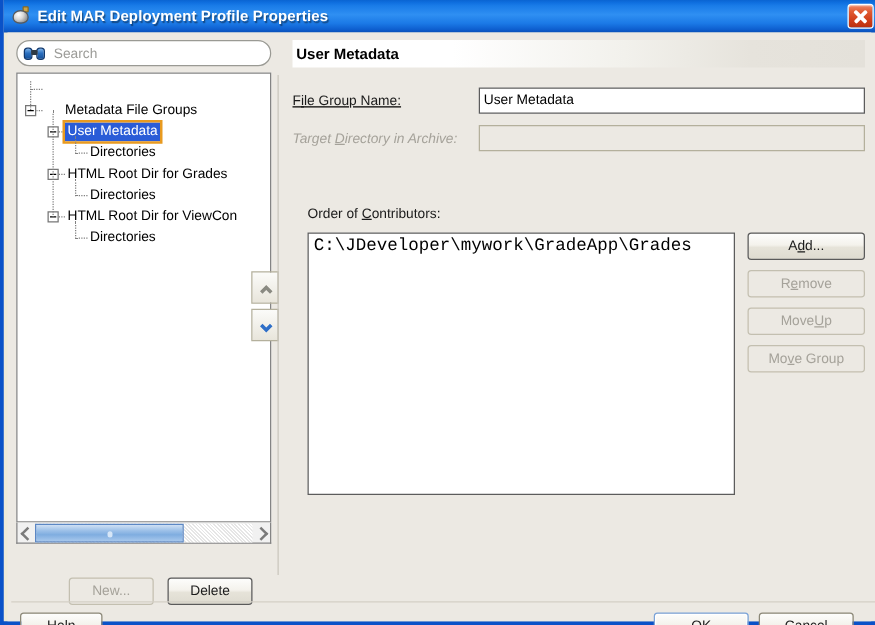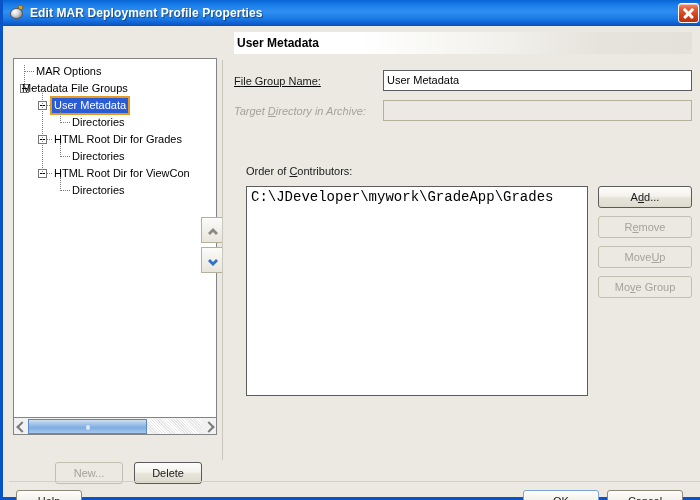--- a/index.html
+++ b/index.html
@@ -229,30 +229,35 @@
     </div>
     <div class="tb-title">Edit MAR Deployment Profile Properties</div>
     <div class="tb-spacer"></div>
     <div class="tb-close"></div>
   </div>
 
   <div class="content">
 
     <div class="left-pane">
 
+      <div class="search-box">
+        <div class="binoc">
+          <div class="tube t1"></div>
+            <div class="tube t2"></div>
+            <div class="bridge"></div>
+        </div>
+        <div class="search-ph">Search</div>
+      </div>
 
       <div class="tree" id="tree">
           <div class="hline" style="left: 10px; top: 12px; width: 10px;"></div>
-          <div class="tnode" style="position: absolute; left: 0px; top: 4px; width: 100%;">
-            <span class="tlabel" style="left: 22px;">MAR Options</span>
-          </div>
           <div class="hline" style="left: 10px; top: 29px; width: 10px;"></div>
           <div class="toggle" style="left: 6px; top: 25px;"></div>
           <div class="tnode" style="position: absolute; left: 0px; top: 21px; width: 100%;">
-            <span class="tlabel" style="left: 8px;">Metadata File Groups</span>
+            <span class="tlabel" style="left: 38px;">Metadata File Groups</span>
           </div>
           <div class="hline" style="left: 28px; top: 46px; width: 10px;"></div>
           <div class="toggle" style="left: 24px; top: 42px;"></div>
           <div class="tnode" style="position: absolute; left: 0px; top: 38px; width: 100%;">
             <span class="tlabel sel" style="left: 40px;">User Metadata</span>
           </div>
           <div class="hline" style="left: 46px; top: 63px; width: 10px;"></div>
           <div class="tnode" style="position: absolute; left: 0px; top: 55px; width: 100%;">
             <span class="tlabel" style="left: 58px;">Directories</span>
           </div>

